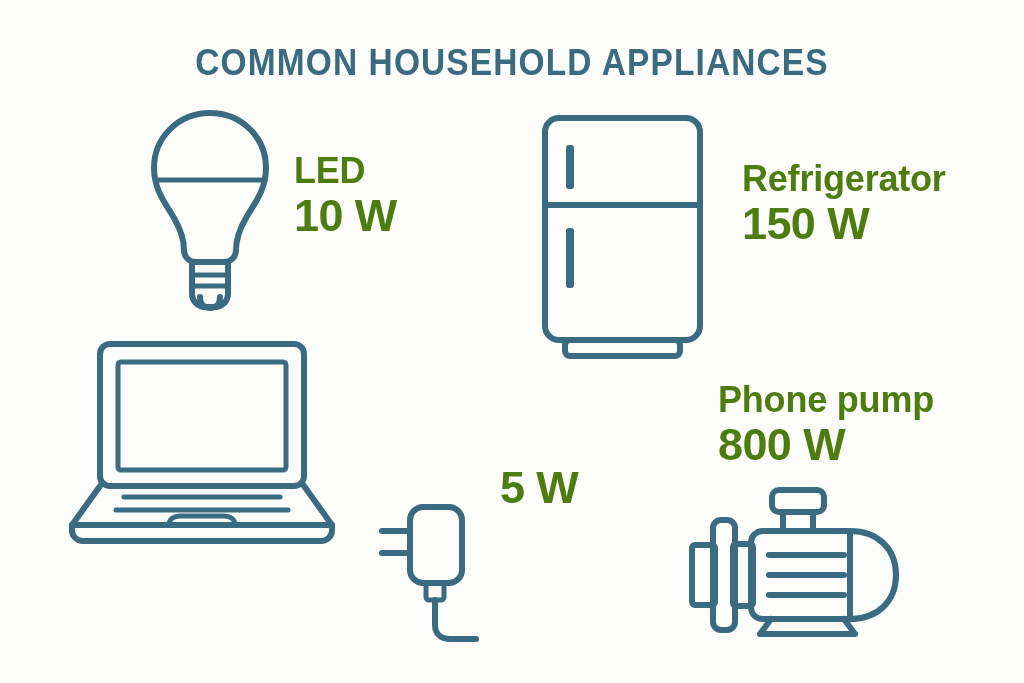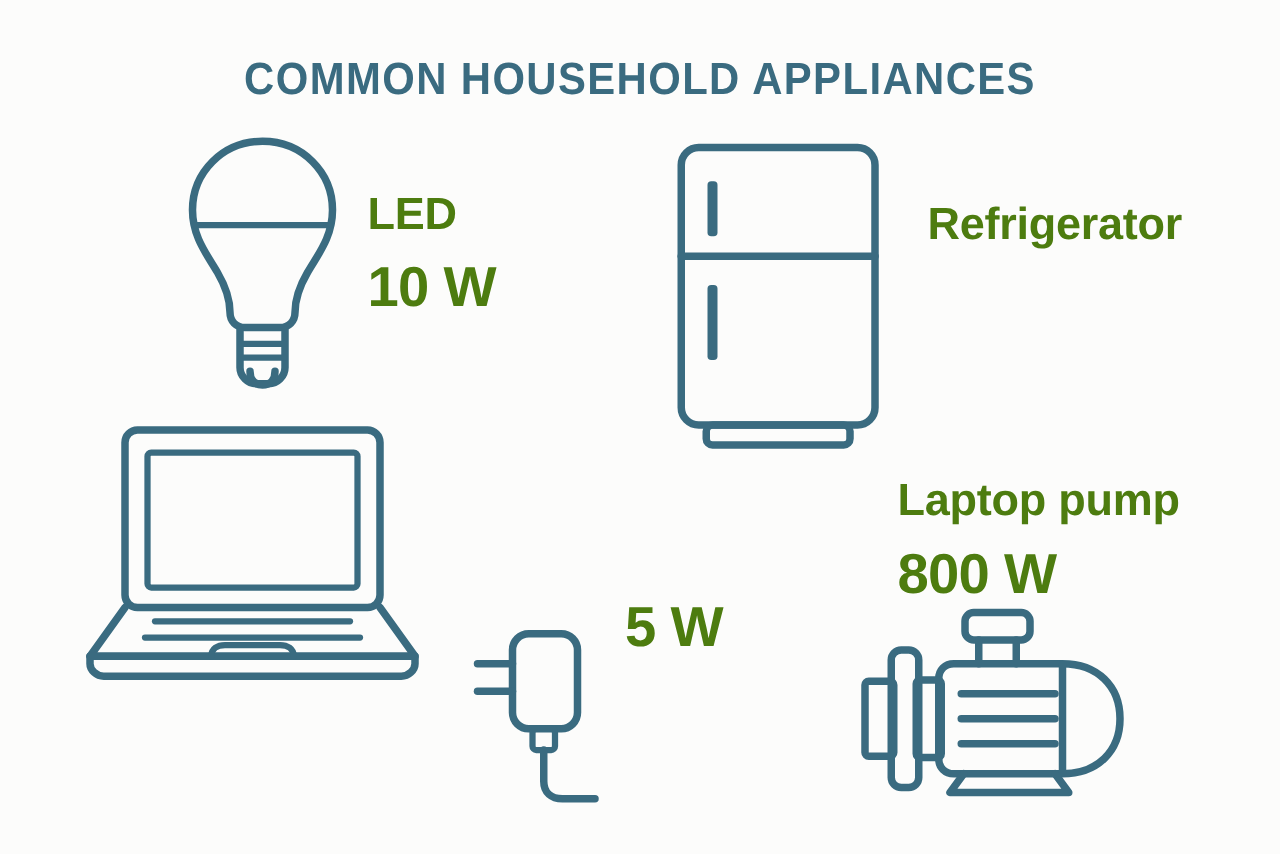--- a/index.html
+++ b/index.html
@@ -47,21 +47,21 @@
     display: block;
     font-size: 36px;
     font-weight: 600;
     letter-spacing: -0.2px;
   }
   .label-block .watt {
     display: block;
     font-size: 45px;
     font-weight: bold;
     letter-spacing: -0.6px;
-    margin-top: 16px;
+    margin-top: 2px;
   }
   .label-block.two-line .name {
     white-space: normal;
     width: 160px;
   }
 
   svg { display: block; overflow: visible; }
   .stroke {
     fill: none;
     stroke: #3a6b80;
@@ -126,20 +126,21 @@
       <rect class="fillshape" x="26" y="32" width="8" height="44" rx="3" ry="3"></rect>
 
       <rect class="fillshape" x="26" y="115" width="8" height="60" rx="3" ry="3"></rect>
 
       <rect class="stroke" stroke-width="6" x="25" y="227" width="115" height="16" rx="5" ry="5"></rect>
     </svg>
   </div>
 
   <div class="label-block" style="left:742px; top:160px;">
     <span class="name">Refrigerator</span>
+    <span class="watt">150 W</span>
   </div>
 
   <div class="abs" style="left:68px; top:340px;">
     <svg width="270" height="205" viewBox="0 0 270 205">
 
       <rect class="stroke" stroke-width="6" x="32" y="4" width="204" height="142" rx="10" ry="10"></rect>
 
       <rect class="stroke" stroke-width="5" x="50" y="22" width="168" height="108" rx="3" ry="3"></rect>
 
       <path class="stroke" stroke-width="6" d="M32 146 L 4 185 L 264 185 L 236 146"></path>
@@ -198,17 +199,17 @@
 
       <rect class="stroke" stroke-width="6" x="13" y="33" width="22" height="110" rx="8" ry="8"></rect>
 
       <rect class="stroke" stroke-width="6" x="-8" y="58" width="23" height="60" rx="3" ry="3"></rect>
 
       <path class="stroke" stroke-width="6" d="M71 132 L 60 147 L 155 147 L 144 132"></path>
     </svg>
   </div>
 
   <div class="label-block" style="left:718px; top:381px;">
-    <span class="name">Laptop pump</span>
+    <span class="name">Phone pump</span>
     <span class="watt">800 W</span>
   </div>
 
 </div>
 
 </body></html>

